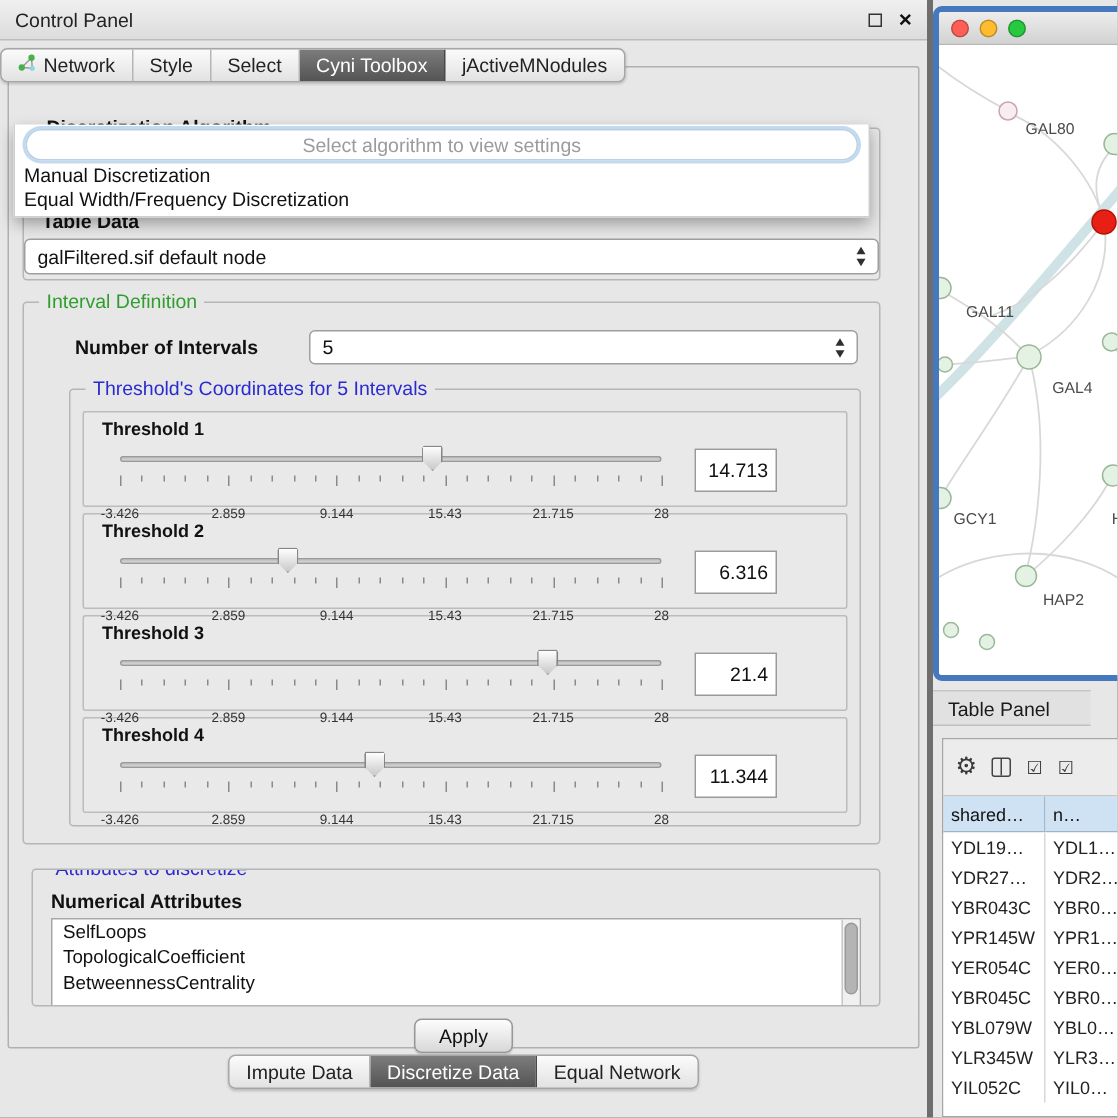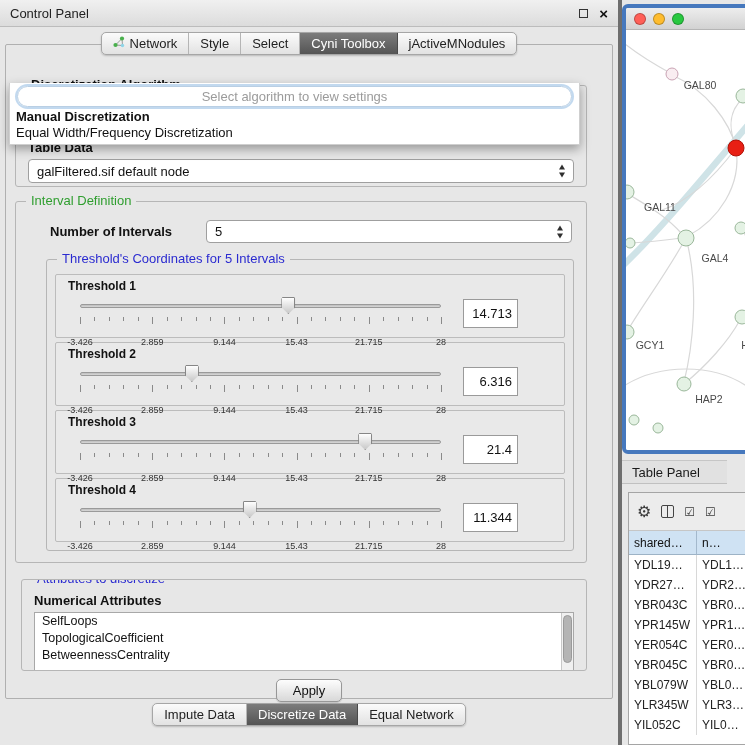--- a/index.html
+++ b/index.html
@@ -7,51 +7,51 @@
   body{font-family:"Liberation Sans",sans-serif;background:#6e6e6e;position:relative}
 
   
   .left-panel{position:absolute;left:0;top:0;width:618px;height:745px;background:#e7e7e7}
   .titlebar{height:27px;display:flex;align-items:center;justify-content:space-between;padding:0 10px;
     background:linear-gradient(#f0f0f0,#dcdcdc);border-bottom:1px solid #bcbcbc;font-size:13px;color:#222}
   .tb-icons{display:flex;align-items:center;gap:11px}
   .float-icon{width:9px;height:9px;border:1.5px solid #333;display:inline-block}
   .close-icon{font-size:15px;font-weight:bold;color:#111;line-height:1}
 
-  .tabbar-wrap{position:absolute;left:0;top:32px;width:100%;display:flex;justify-content:center;z-index:5}
+  .tabbar-wrap{position:absolute;left:0;top:32px;width:100%;display:flex;z-index:5}
   .segmented{display:inline-flex;border:1px solid #a6a6a6;border-radius:5px;overflow:hidden;
     background:linear-gradient(#fbfbfb,#e2e2e2);box-shadow:0 1px 2px rgba(0,0,0,.2)}
   .seg-tab{display:flex;align-items:center;gap:5px;padding:3px 11px;font-size:13px;color:#222;border-right:1px solid #b5b5b5}
   .seg-tab:last-child{border-right:none}
   .seg-tab.active{background:linear-gradient(#7c7c7c,#545454);color:#fff;border-right-color:#494949}
 
   .content-box{position:absolute;left:5px;top:44px;width:608px;height:655px;border:1px solid #b0b0b0;border-radius:2px;background:#e7e7e7}
 
   .groupbox{position:relative;border:1px solid #b6b6b6;border-radius:3px}
   .group-title{position:absolute;top:-9px;left:10px;background:#e7e7e7;padding:0 5px;font-size:13px;white-space:nowrap}
   .group-title.black{font-weight:bold;color:#111}
   .group-title.green{color:#2f9e2f}
   .group-title.blue{color:#2b2bd0}
 
   .disc-group{margin:40px 25px 0 9px;height:102px}
   .field-label{font-weight:bold;font-size:13px;color:#111;margin:54px 0 4px 12px}
   .combo{position:relative;height:24px;background:#fff;border:1px solid #9f9f9f;border-radius:4px;
     display:flex;align-items:center;padding-left:8px;font-size:13px;color:#111}
-  .disc-group .combo{margin:0 12px}
+  .disc-group .combo{margin:0 0}
   .combo-arrows{position:absolute;right:6px;top:50%;transform:translateY(-50%);width:9px;height:13px}
   .combo-arrows::before{content:"";position:absolute;top:0;left:1px;border-left:3.5px solid transparent;border-right:3.5px solid transparent;border-bottom:5px solid #2f2f2f}
   .combo-arrows::after{content:"";position:absolute;bottom:0;left:1px;border-left:3.5px solid transparent;border-right:3.5px solid transparent;border-top:5px solid #2f2f2f}
 
   .algo-overlay{position:absolute;left:3px;top:38px;width:571px;background:#fff;border:1px solid #cfcfcf;border-top:none;
     box-shadow:0 4px 10px rgba(0,0,0,.35);z-index:10;padding-bottom:3px}
   .algo-combo-row{margin:3px 7px 2px 7px;height:21px;border:1px solid #b9cfe4;border-radius:11px;
     box-shadow:0 0 0 2px rgba(120,170,220,.45);display:flex;align-items:center;justify-content:center}
   .placeholder{color:#9b9b9b;font-size:13px}
   .algo-option{height:16px;line-height:16px;padding-left:6px;font-size:13px;color:#111}
-  .algo-option.bold{font-weight:bold}
+  .algo-option.bold{font-weight:normal}
 
   .interval-group{margin:14px 25px 0 9px;height:362px}
   .noi-row{display:flex;align-items:center;margin:18px 14px 0 34px}
   .noi-label{font-weight:bold;font-size:13px;color:#111;width:156px;flex:none}
   .noi-combo{flex:1;height:23px}
 
   .thresholds-group{margin:16px 12px 0 30px;height:292px;padding:14px 8px 8px 8px}
   .threshold-panel{border:1px solid #bcbcbc;border-radius:2px;height:64px;margin-bottom:4px;background:#e9e9e9;padding:4px 10px 0 12px}
   .th-title{font-weight:bold;font-size:12px;color:#111}
   .th-row{display:flex;align-items:flex-start}

